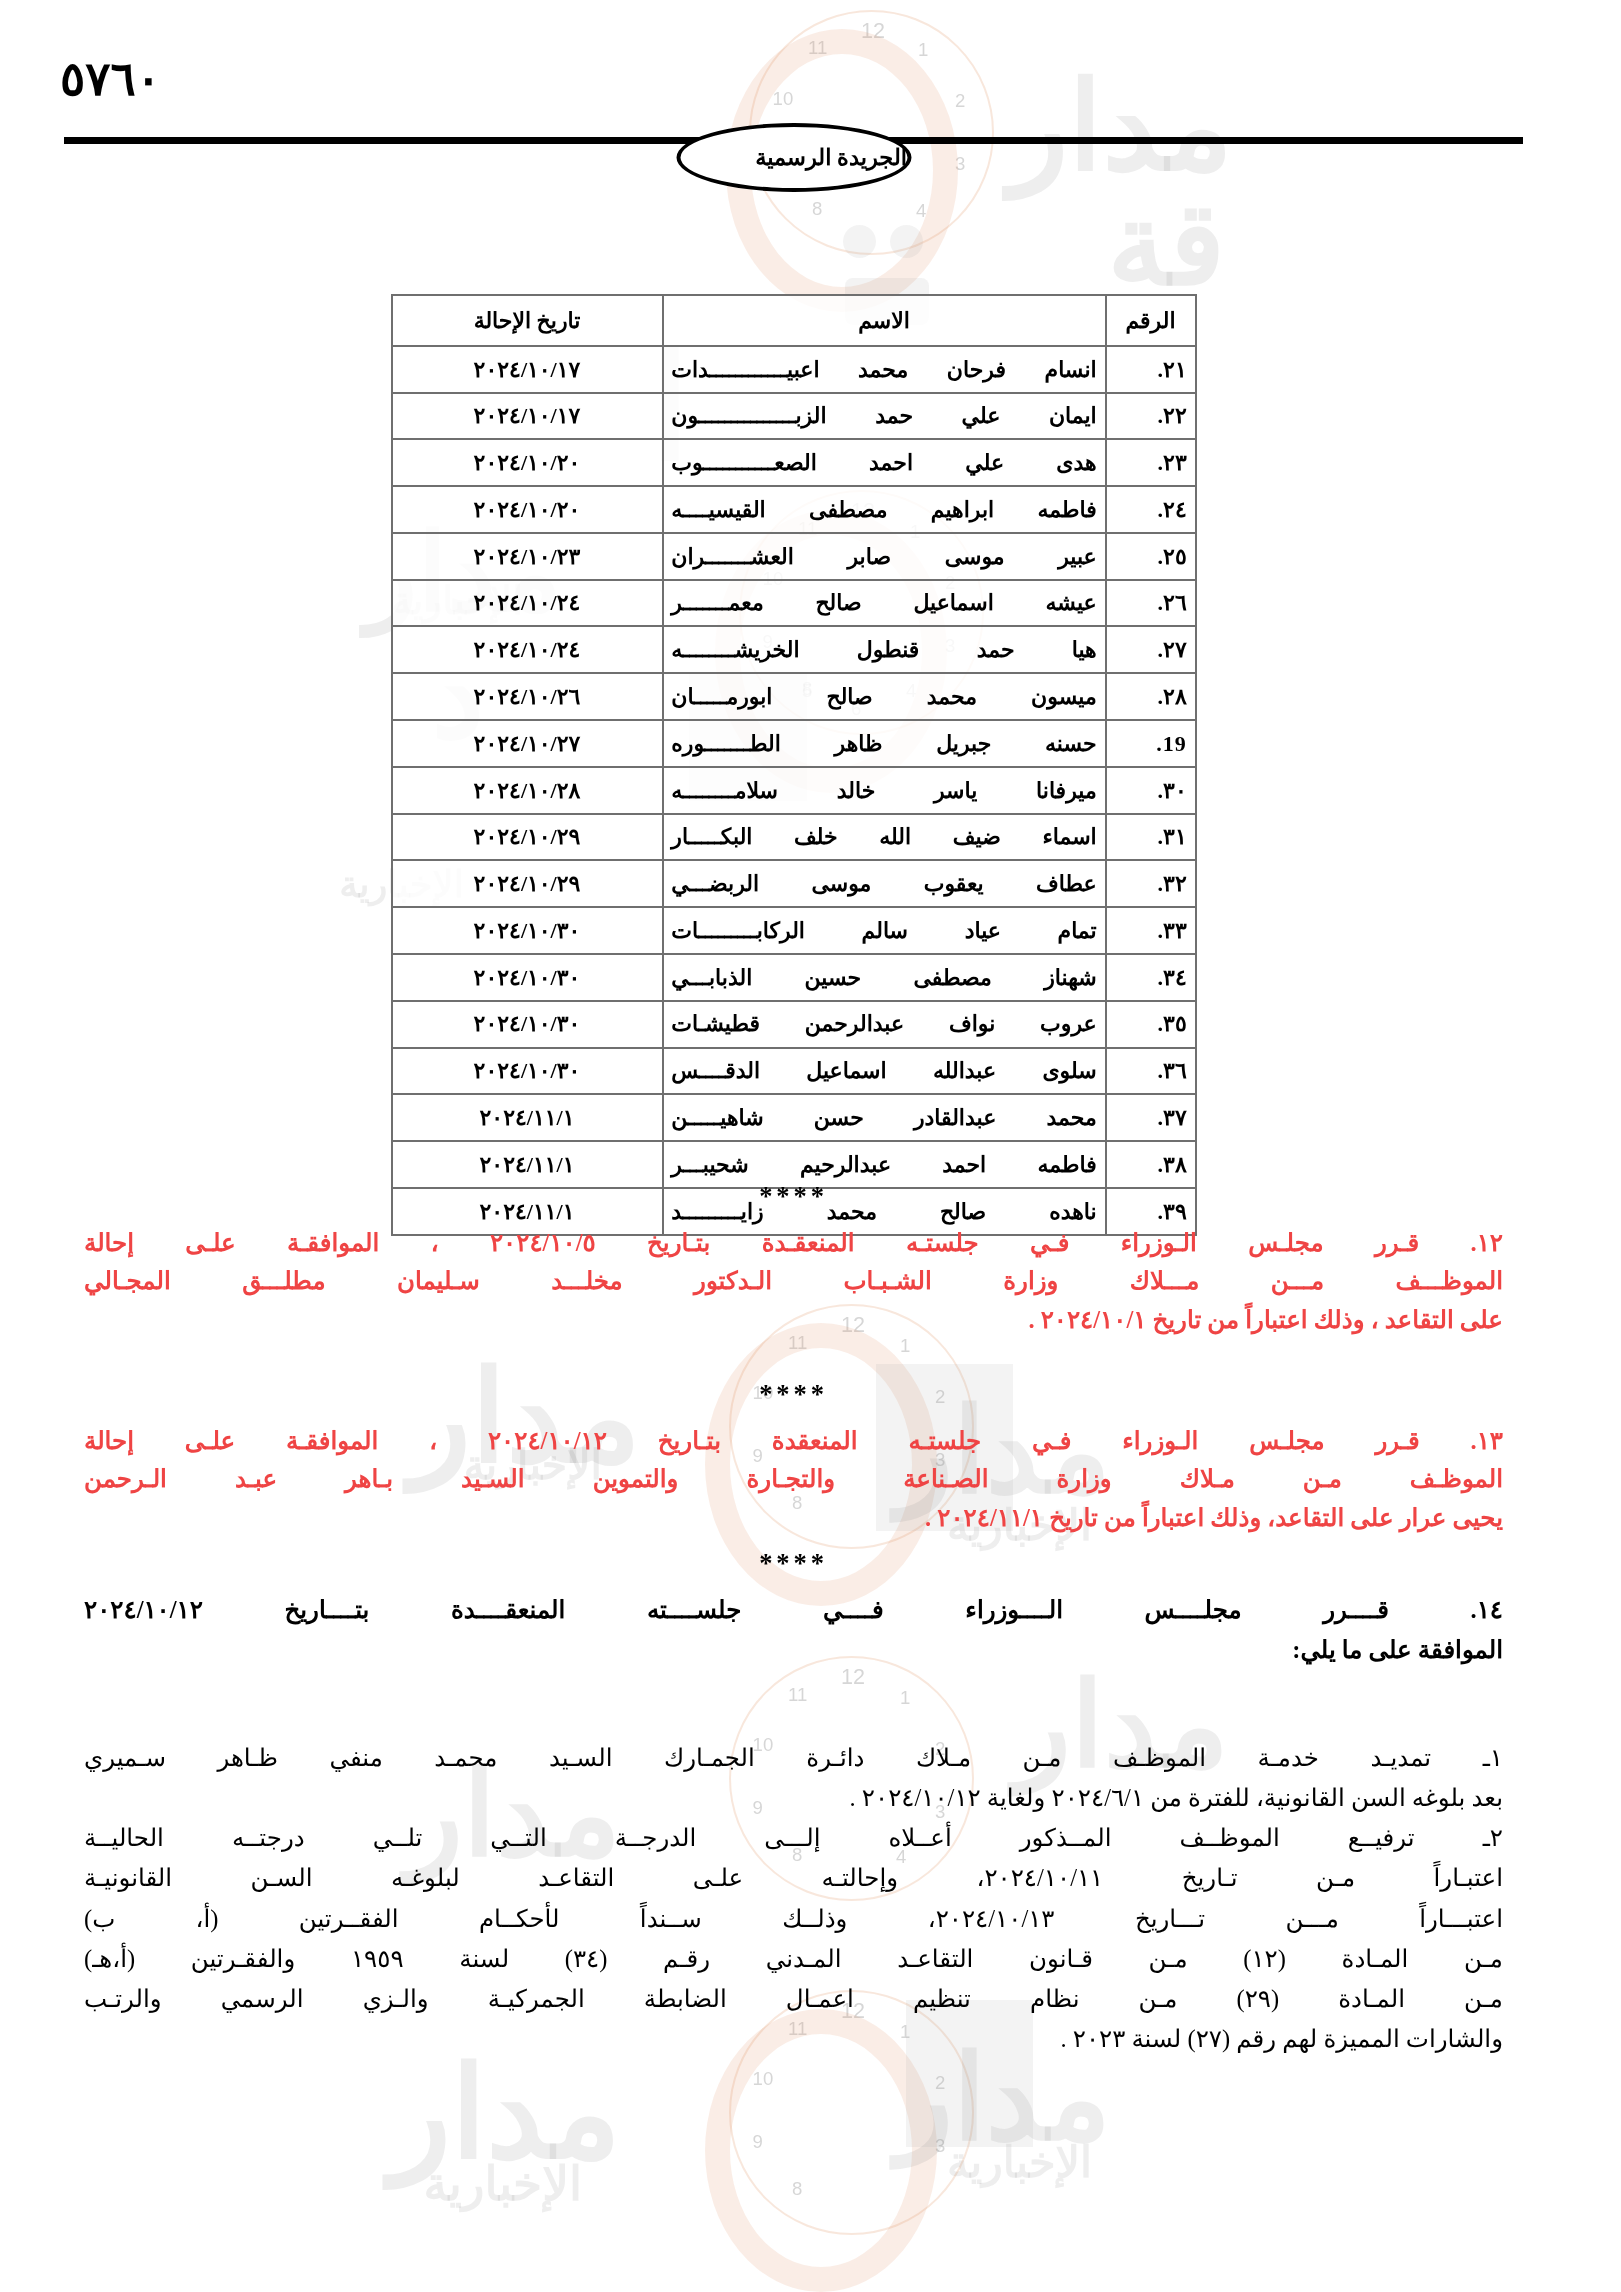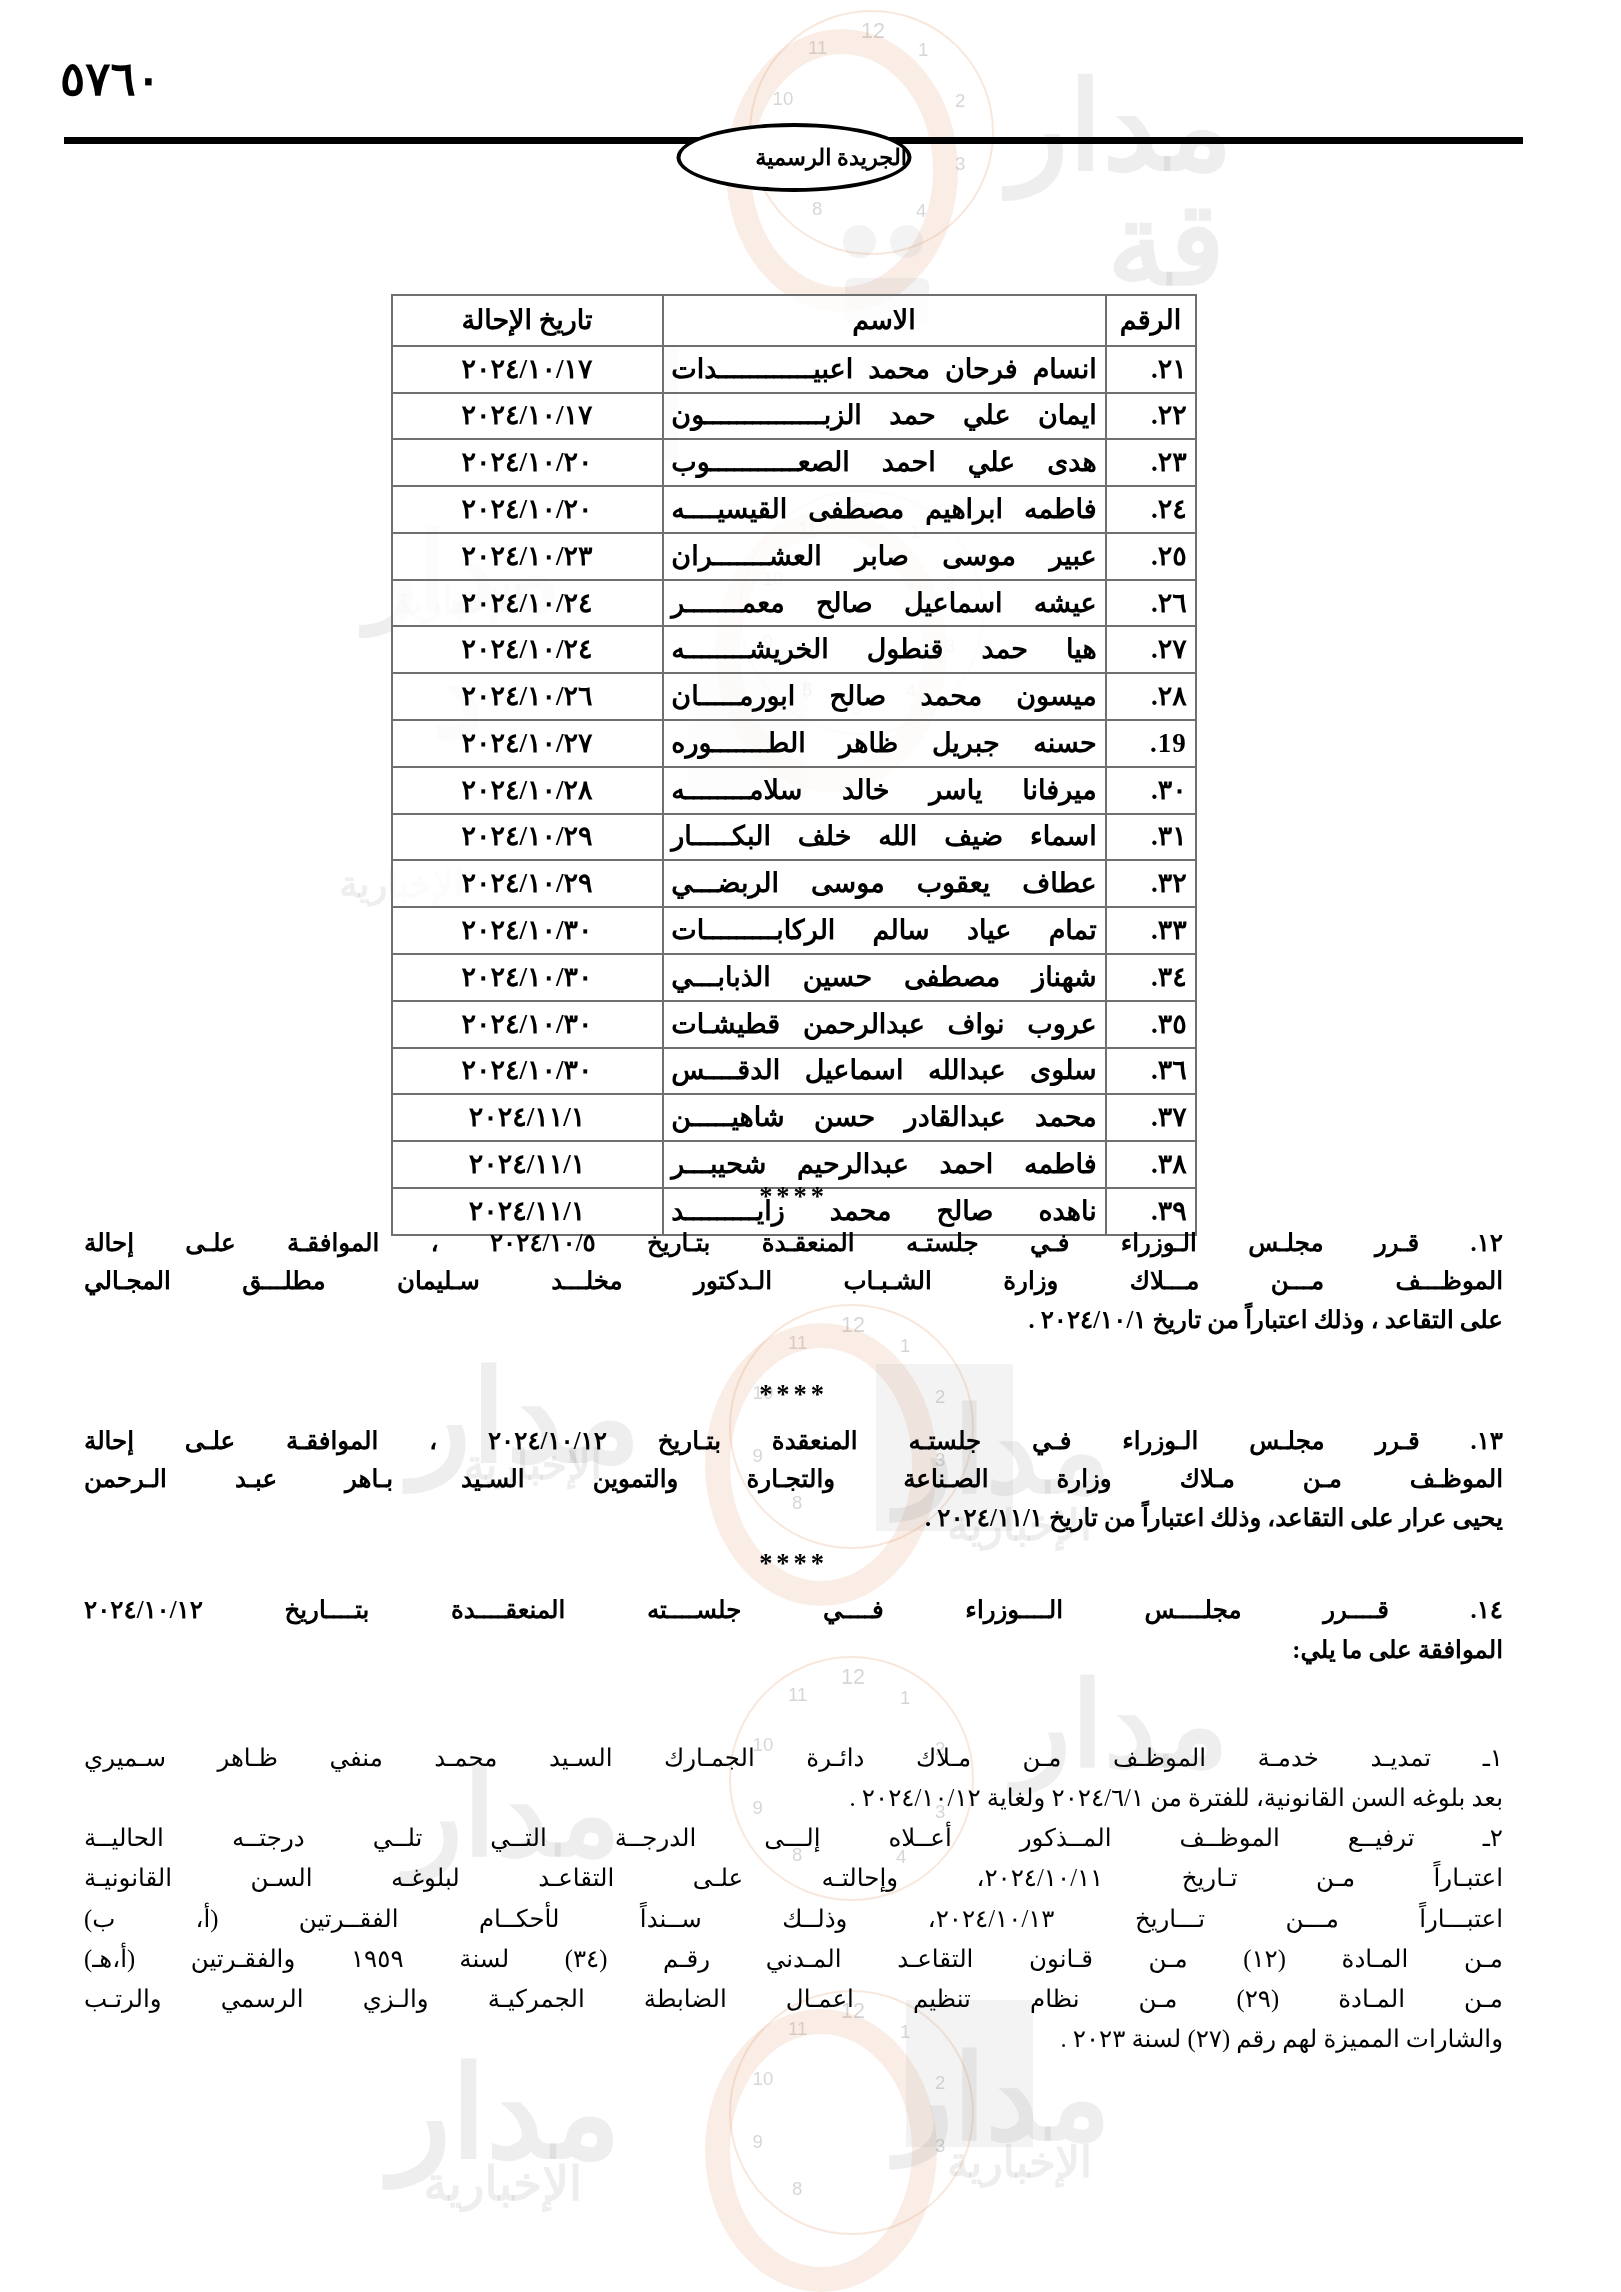--- a/index.html
+++ b/index.html
@@ -116,21 +116,21 @@
     border-collapse: collapse;
     width: 804px;
     background: rgba(255,255,255,0.82);
     table-layout: fixed;
   }
   table.gz th,
   table.gz td {
     border: 2px solid #6f6f6f;
     padding: 2.9px 7.8px;
     font-family: "Liberation Serif", serif;
-    font-size: 27px;
+    font-size: 22px;
     font-weight: 700;
     color: #000;
     line-height: 1.15;
     height: 39px;
     background: transparent;
   }
   table.gz th { text-align: center; }
   col.c-num  { width: 90px; }
   col.c-name { width: 443px; }
   col.c-date { width: 271px; }
@@ -170,21 +170,21 @@
     right: 118px;
     left: 118px;
     z-index: 3;
   }
   p.clause {
     margin: 0;
     font-family: "Liberation Serif", serif;
     font-size: 24.5px;
     font-weight: 700;
     line-height: 1.58;
-    color: #000000;
+    color: #ef4444;
     text-align: justify;
     text-align-last: justify;
     direction: rtl;
     letter-spacing: 0.4px;
   }
   p.clause.last-normal { text-align-last: right; }
   .clause-block { margin-bottom: 3.9px; }
   .intro-line {
     margin: 0;
     font-family: "Liberation Serif", serif;

